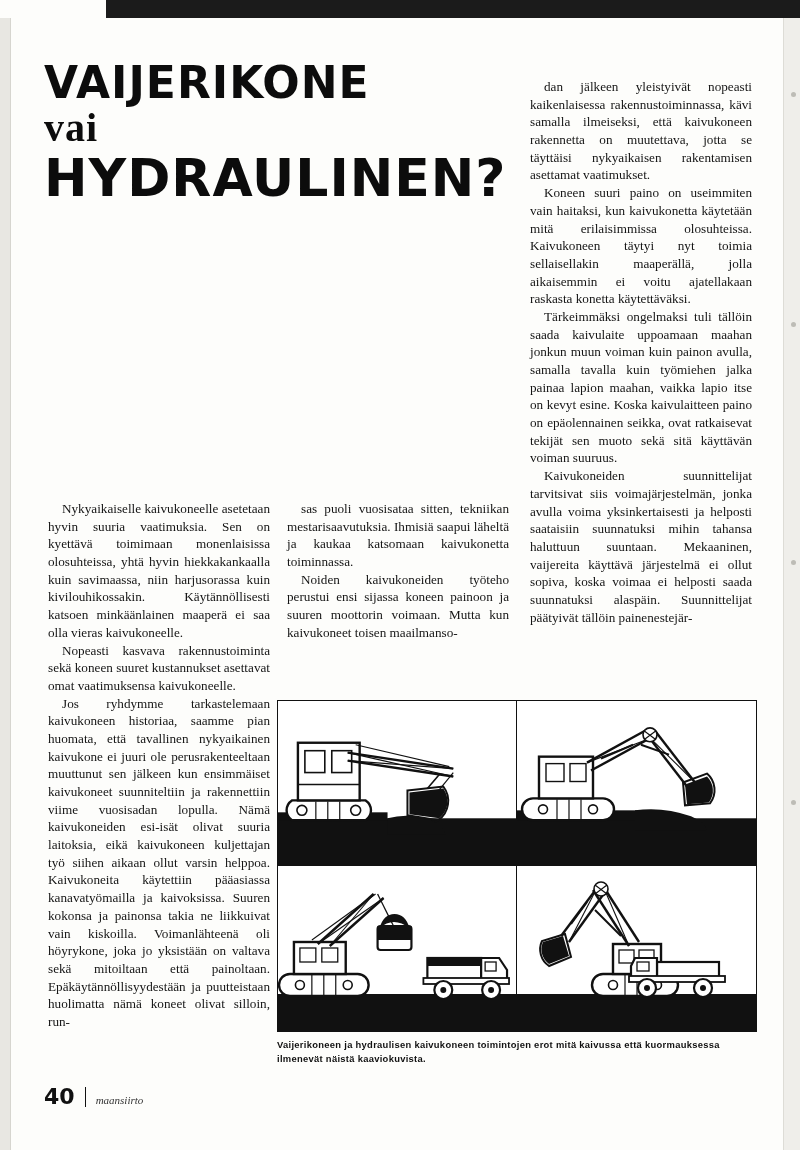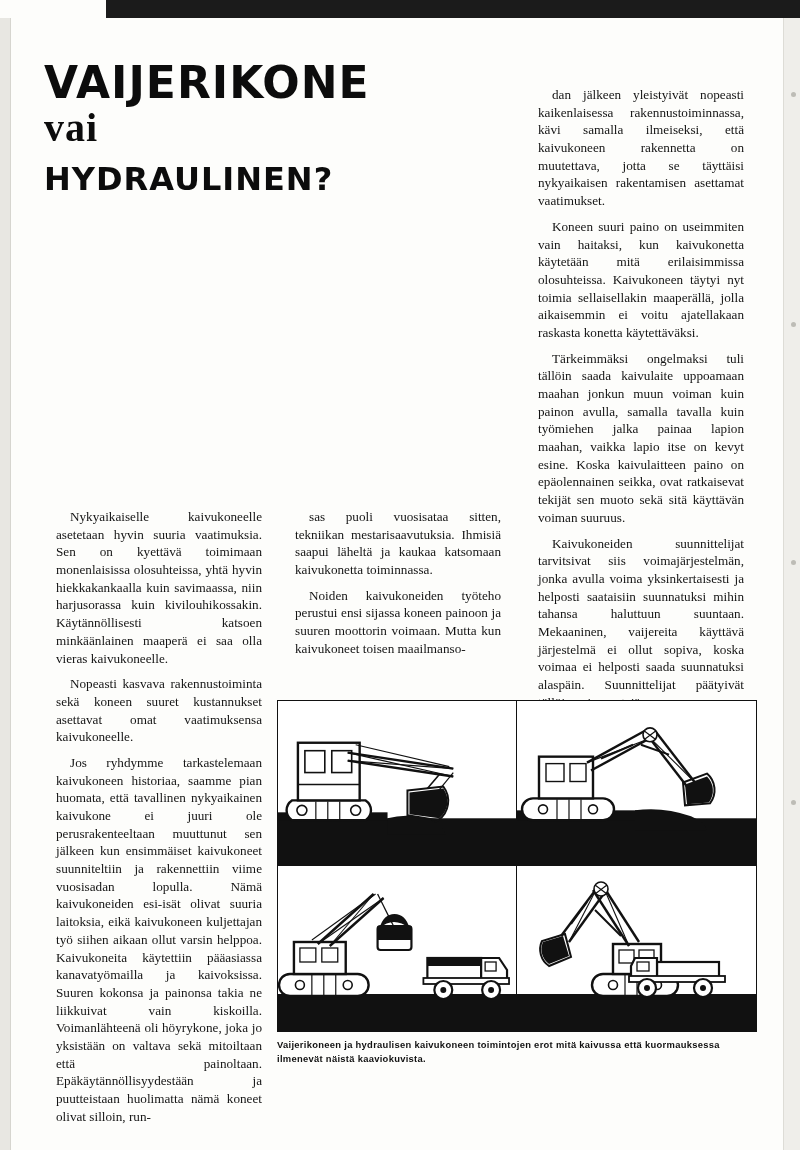--- a/index.html
+++ b/index.html
@@ -67,33 +67,33 @@
   }
   .title-line {
     font-family: "DejaVu Sans", sans-serif;
     font-weight: bold;
     letter-spacing: 1px;
     color: #0c0c0c;
     line-height: 1.06;
   }
   .title-1 { font-size: 44px; }
   .title-2 { font-size: 40px; margin-top: 0; font-family: Liberation Serif, serif; }
-  .title-3 { font-size: 32px; margin-top: 14px; }
+  .title-3 { font-size: 52px; margin-top: 2px; }
 
   
   .col {
     position: absolute;
     font-family: "Liberation Serif", serif;
     font-size: 13.2px;
     line-height: 1.34;
     text-align: justify;
     color: #141414;
   }
   .col p {
-    margin: 8px;
+    margin: 0;
     text-indent: 14px;
   }
   .col p.first { text-indent: 14px; }
 
   .col-right {
     left: 530px;
     top: 78px;
     width: 222px;
   }
   .col-left {
@@ -373,14 +373,19 @@
           <circle cx="186" cy="122" r="9" fill="#fff" stroke="#111" stroke-width="2.2"></circle>
           <circle cx="186" cy="122" r="3" fill="#111"></circle>
         </svg>
       </div>
 
     </div>
   </div>
 
   <div class="fig-caption">Vaijerikoneen ja hydraulisen kaivukoneen toimintojen erot mitä kaivussa että kuormauksessa ilmenevät näistä kaaviokuvista.</div>
 
+  <div class="footer">
+    <span class="folio">40</span>
+    <span class="footer-rule"></span>
+    <span class="footer-mag">maansiirto</span>
+  </div>
 
 </div>
 
 </body></html>

